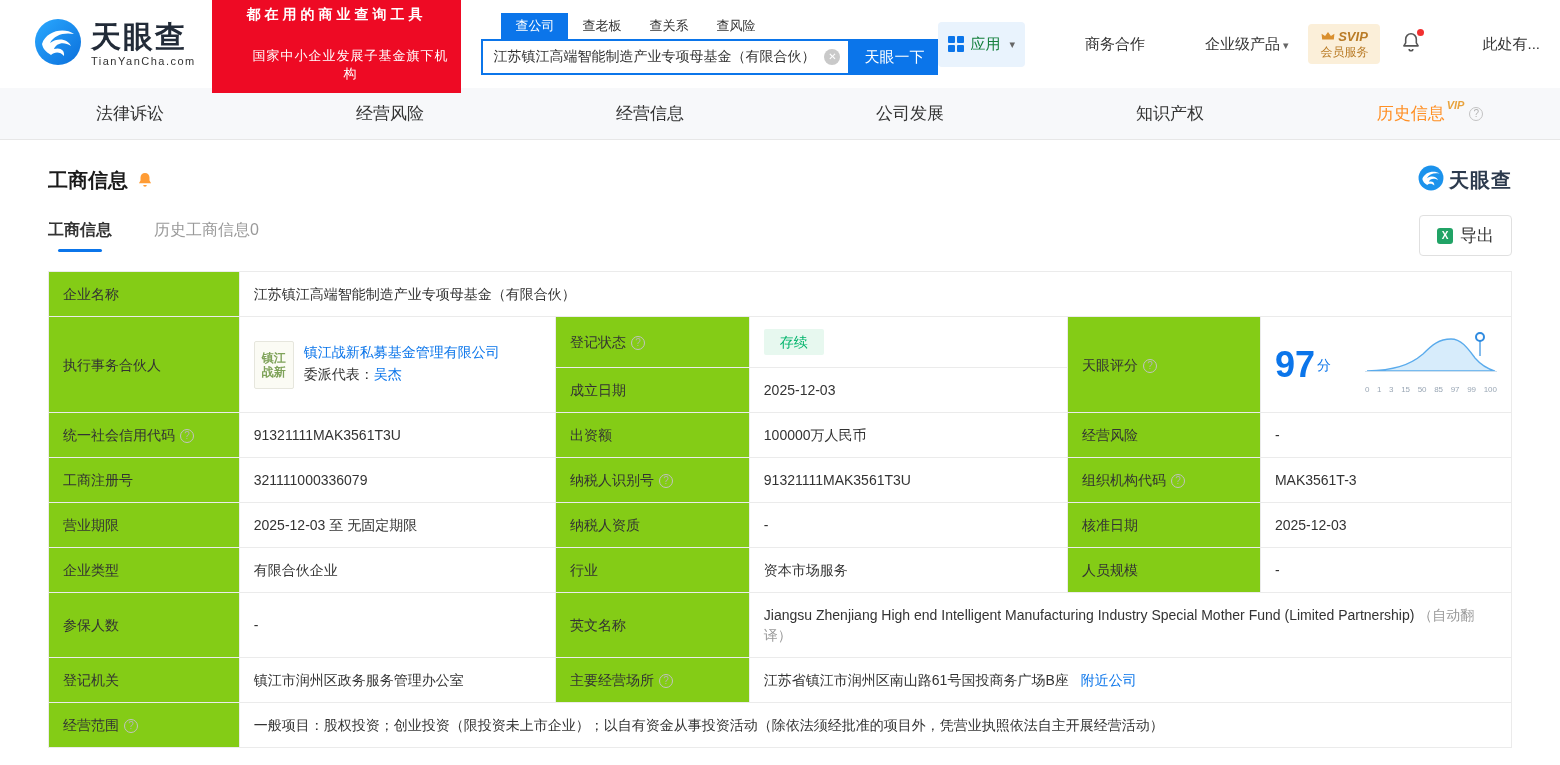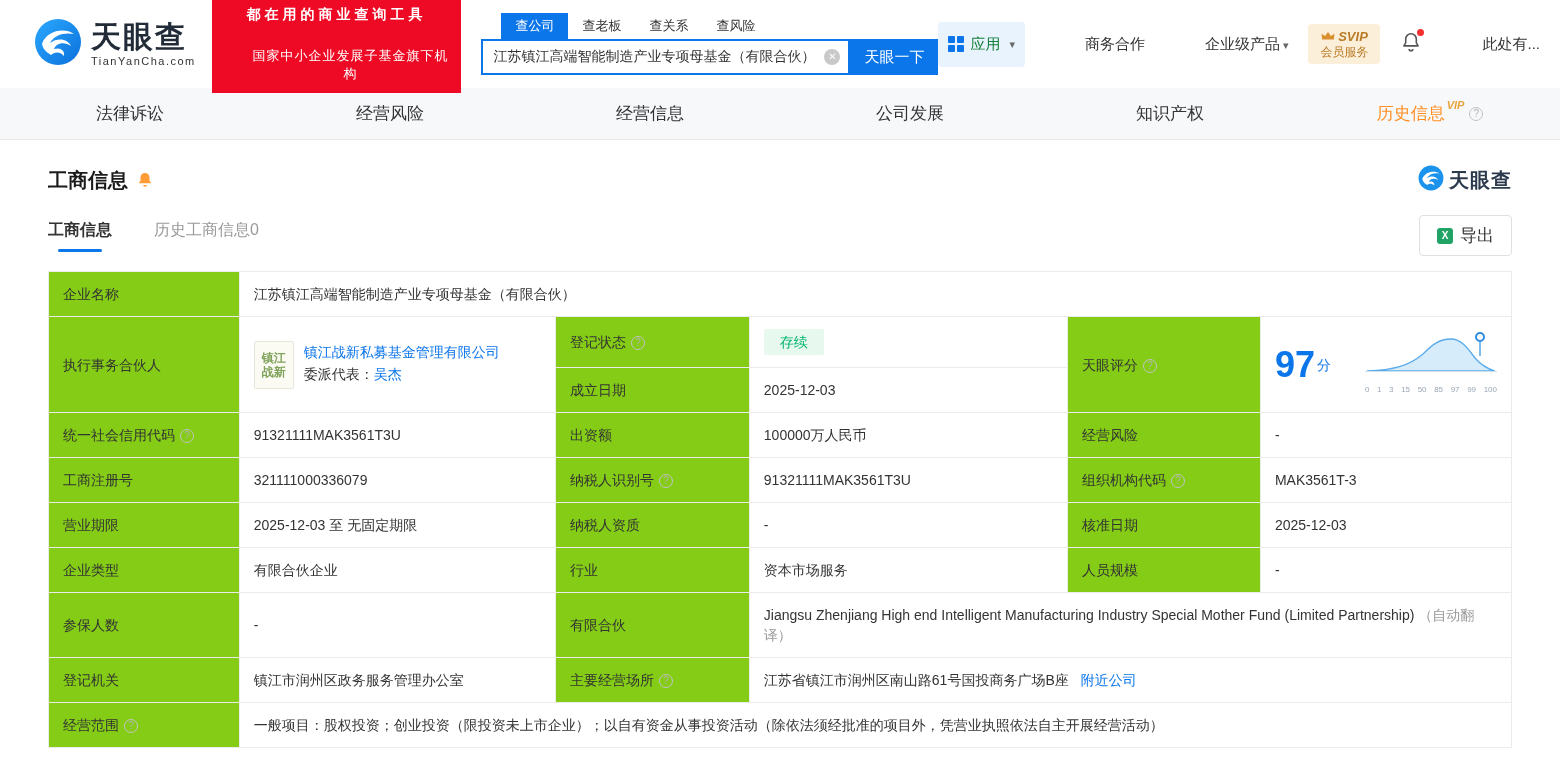--- a/index.html
+++ b/index.html
@@ -322,21 +322,21 @@
       <td>有限合伙企业</td>
       <td class="lbl">行业</td>
       <td>资本市场服务</td>
       <td class="lbl">人员规模</td>
       <td>-</td>
     </tr>
 
     <tr>
       <td class="lbl">参保人数</td>
       <td>-</td>
-      <td class="lbl">有限合伙</td>
+      <td class="lbl">英文名称</td>
       <td colspan="3">
         <span>Jiangsu Zhenjiang High end Intelligent Manufacturing Industry Special Mother Fund (Limited Partnership)</span>
         <span class="gray">（自动翻译）</span>
       </td>
     </tr>
 
     <tr>
       <td class="lbl">登记机关</td>
       <td>镇江市润州区政务服务管理办公室</td>
       <td class="lbl">

